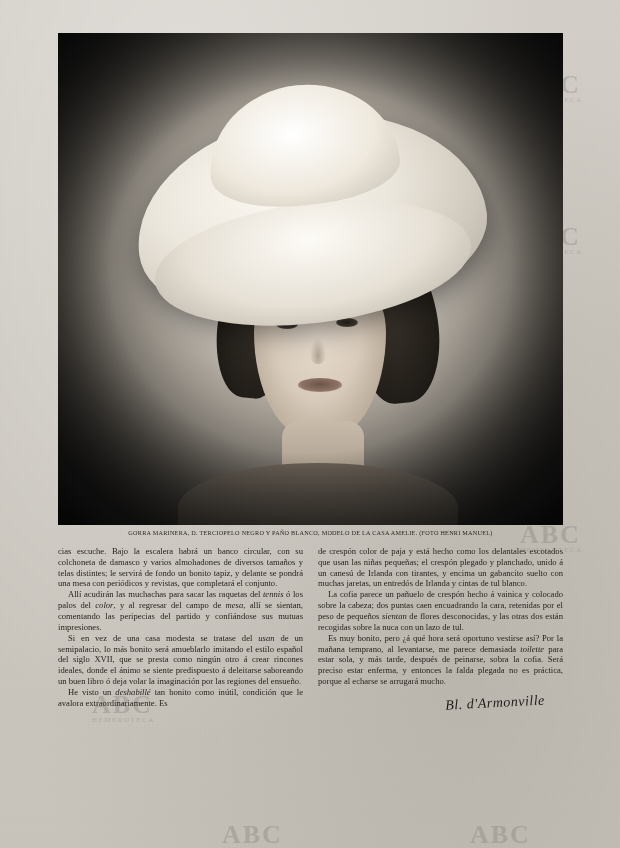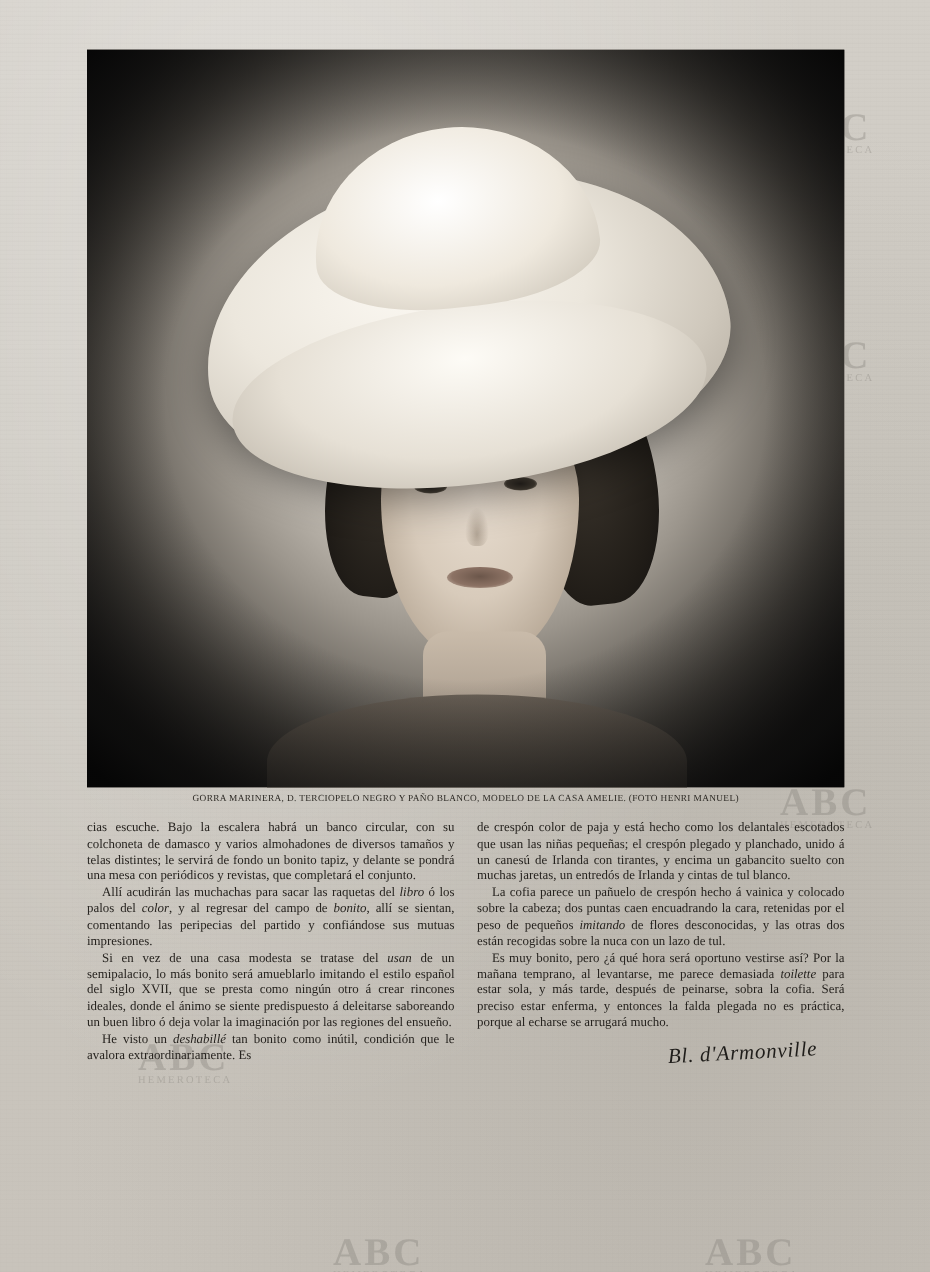--- a/index.html
+++ b/index.html
@@ -293,28 +293,28 @@
         <div class="hat-crown"></div>
       </div>
       <div id="photo-vignette"></div>
     </div>
 
     <div id="caption">GORRA MARINERA, D. TERCIOPELO NEGRO Y PAÑO BLANCO, MODELO DE LA CASA AMELIE. (FOTO HENRI MANUEL)</div>
 
     <div id="columns">
       <div class="col" id="col-left">
           <p class="noindent">cias escuche. Bajo la escalera habrá un banco circular, con su colchoneta de damasco y varios almohadones de diversos tamaños y telas distintes; le servirá de fondo un bonito tapiz, y delante se pondrá una mesa con periódicos y revistas, que completará el conjunto.</p>
-          <p>Allí acudirán las muchachas para sacar las raquetas del <span class="it">libro</span> ó los palos del <span class="it">color</span>, y al regresar del campo de <span class="it">bonito</span>, allí se sientan, comentando las peripecias del partido y confiándose sus mutuas impresiones.</p>
+          <p>Allí acudirán las muchachas para sacar las raquetas del <span class="it">tennis</span> ó los palos del <span class="it">color</span>, y al regresar del campo de <span class="it">mesa</span>, allí se sientan, comentando las peripecias del partido y confiándose sus mutuas impresiones.</p>
           <p>Si en vez de una casa modesta se tratase del <span class="it">usan</span> de un semipalacio, lo más bonito será amueblarlo imitando el estilo español del siglo XVII, que se presta como ningún otro á crear rincones ideales, donde el ánimo se siente predispuesto á deleitarse saboreando un buen libro ó deja volar la imaginación por las regiones del ensueño.</p>
           <p>He visto un <span class="it">deshabillé</span> tan bonito como inútil, condición que le avalora extraordinariamente. Es</p>
         </div>
       <div class="col" id="col-right">
         <div id="col-right-text">
             <p class="noindent">de crespón color de paja y está hecho como los delantales escotados que usan las niñas pequeñas; el crespón plegado y planchado, unido á un canesú de Irlanda con tirantes, y encima un gabancito suelto con muchas jaretas, un entredós de Irlanda y cintas de tul blanco.</p>
-            <p>La cofia parece un pañuelo de crespón hecho á vainica y colocado sobre la cabeza; dos puntas caen encuadrando la cara, retenidas por el peso de pequeños <span class="it">imitando</span> de flores desconocidas, y las otras dos están recogidas sobre la nuca con un lazo de tul.</p>
+            <p>La cofia parece un pañuelo de crespón hecho á vainica y colocado sobre la cabeza; dos puntas caen encuadrando la cara, retenidas por el peso de pequeños <span class="it">sientan</span> de flores desconocidas, y las otras dos están recogidas sobre la nuca con un lazo de tul.</p>
             <p>Es muy bonito, pero ¿á qué hora será oportuno vestirse así? Por la mañana temprano, al levantarse, me parece demasiada <span class="it">toilette</span> para estar sola, y más tarde, después de peinarse, sobra la cofia. Será preciso estar enferma, y entonces la falda plegada no es práctica, porque al echarse se arrugará mucho.</p>
           </div>
         <div id="signature">Bl. d'Armonville</div>
       </div>
     </div>
 
   </div>
 </div>
 
 </body></html>

